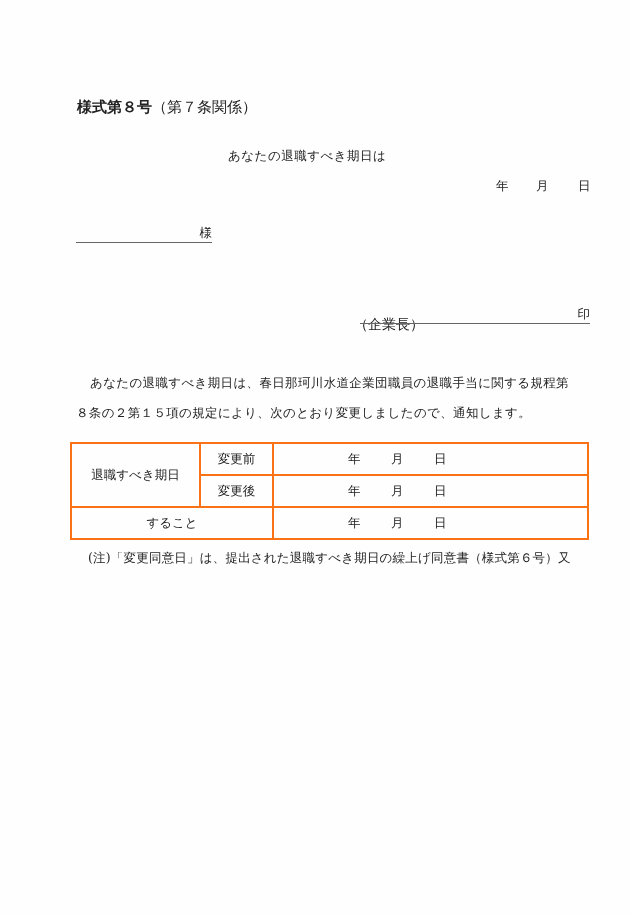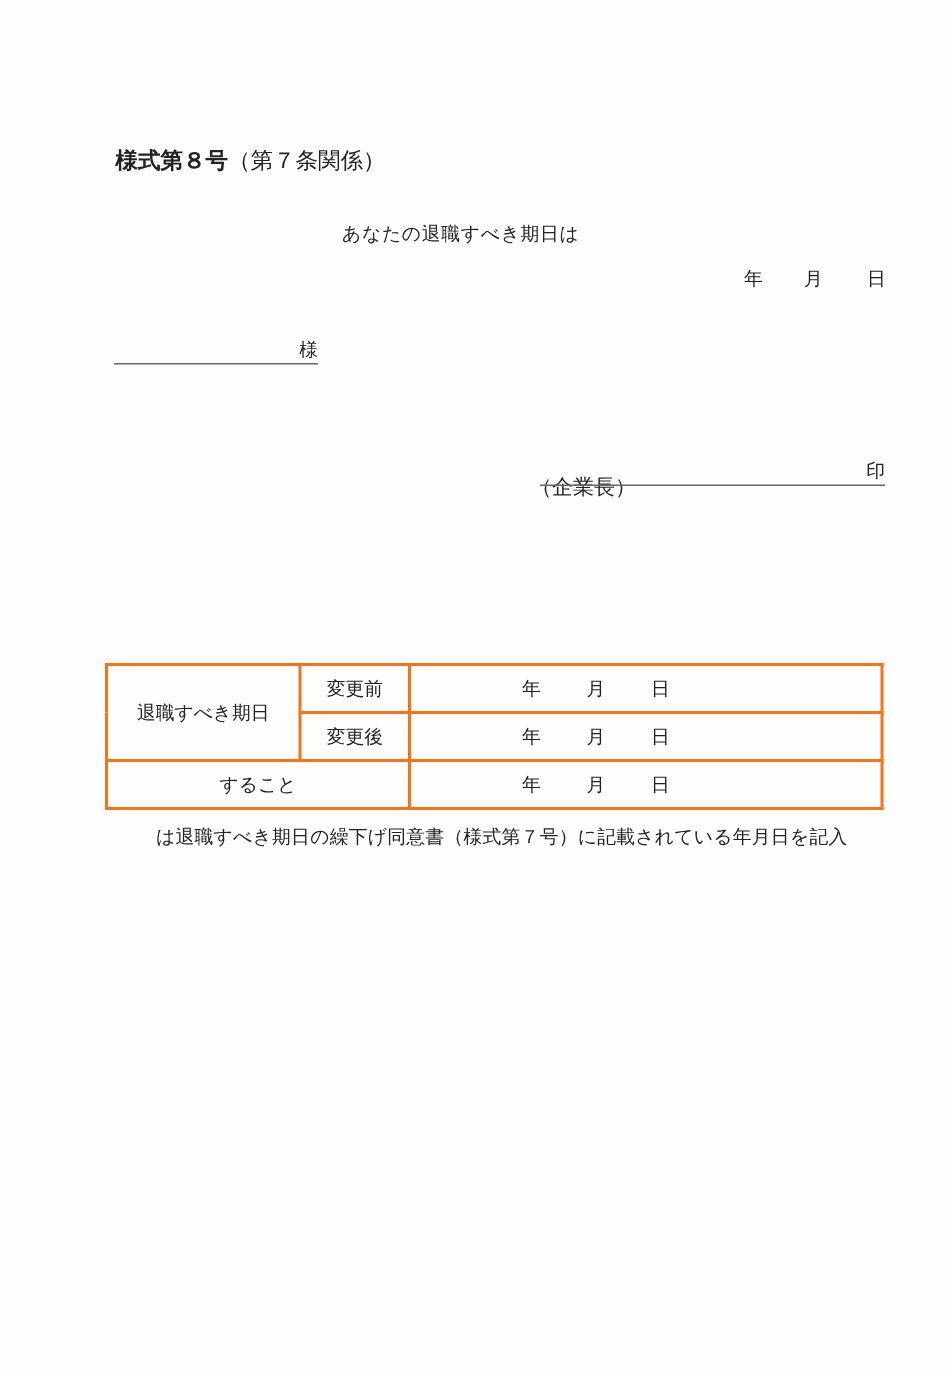--- a/index.html
+++ b/index.html
@@ -65,20 +65,22 @@
   <span class="sama">様</span>
 </div>
 
 <div class="abs issuer">（企業長）</div>
 
 <div class="abs seal-line">
   <span class="in">印</span>
 </div>
 
 <div class="abs body-text">
+  <div class="l1">あなたの退職すべき期日は、春日那珂川水道企業団職員の退職手当に関する規程第</div>
+  <div>８条の２第１５項の規定により、次のとおり変更しましたので、通知します。</div>
 </div>
 
 <table class="change-table">
   <tbody>
       <tr>
     <td class="c1" rowspan="2">退職すべき期日</td>
     <td class="c2">変更前</td>
     <td class="c3">
       <span class="ymd"><span style="width:43px">年</span><span style="width:43px">月</span><span>日</span></span>
     </td>
@@ -92,14 +94,14 @@
   <tr>
     <td colspan="2">すること</td>
     <td class="c3">
       <span class="ymd"><span style="width:43px">年</span><span style="width:43px">月</span><span>日</span></span>
     </td>
   </tr>
 </tbody>
   </table>
 
 <div class="abs note">
-  <div class="cont">は退職すべき期日の繰下げ同意書（様式第７号）に記載されている年月日を記入</div>
+  <div>(注)「変更同意日」は、提出された退職すべき期日の繰上げ同意書（様式第６号）又</div>
 </div>
 
 </body></html>

